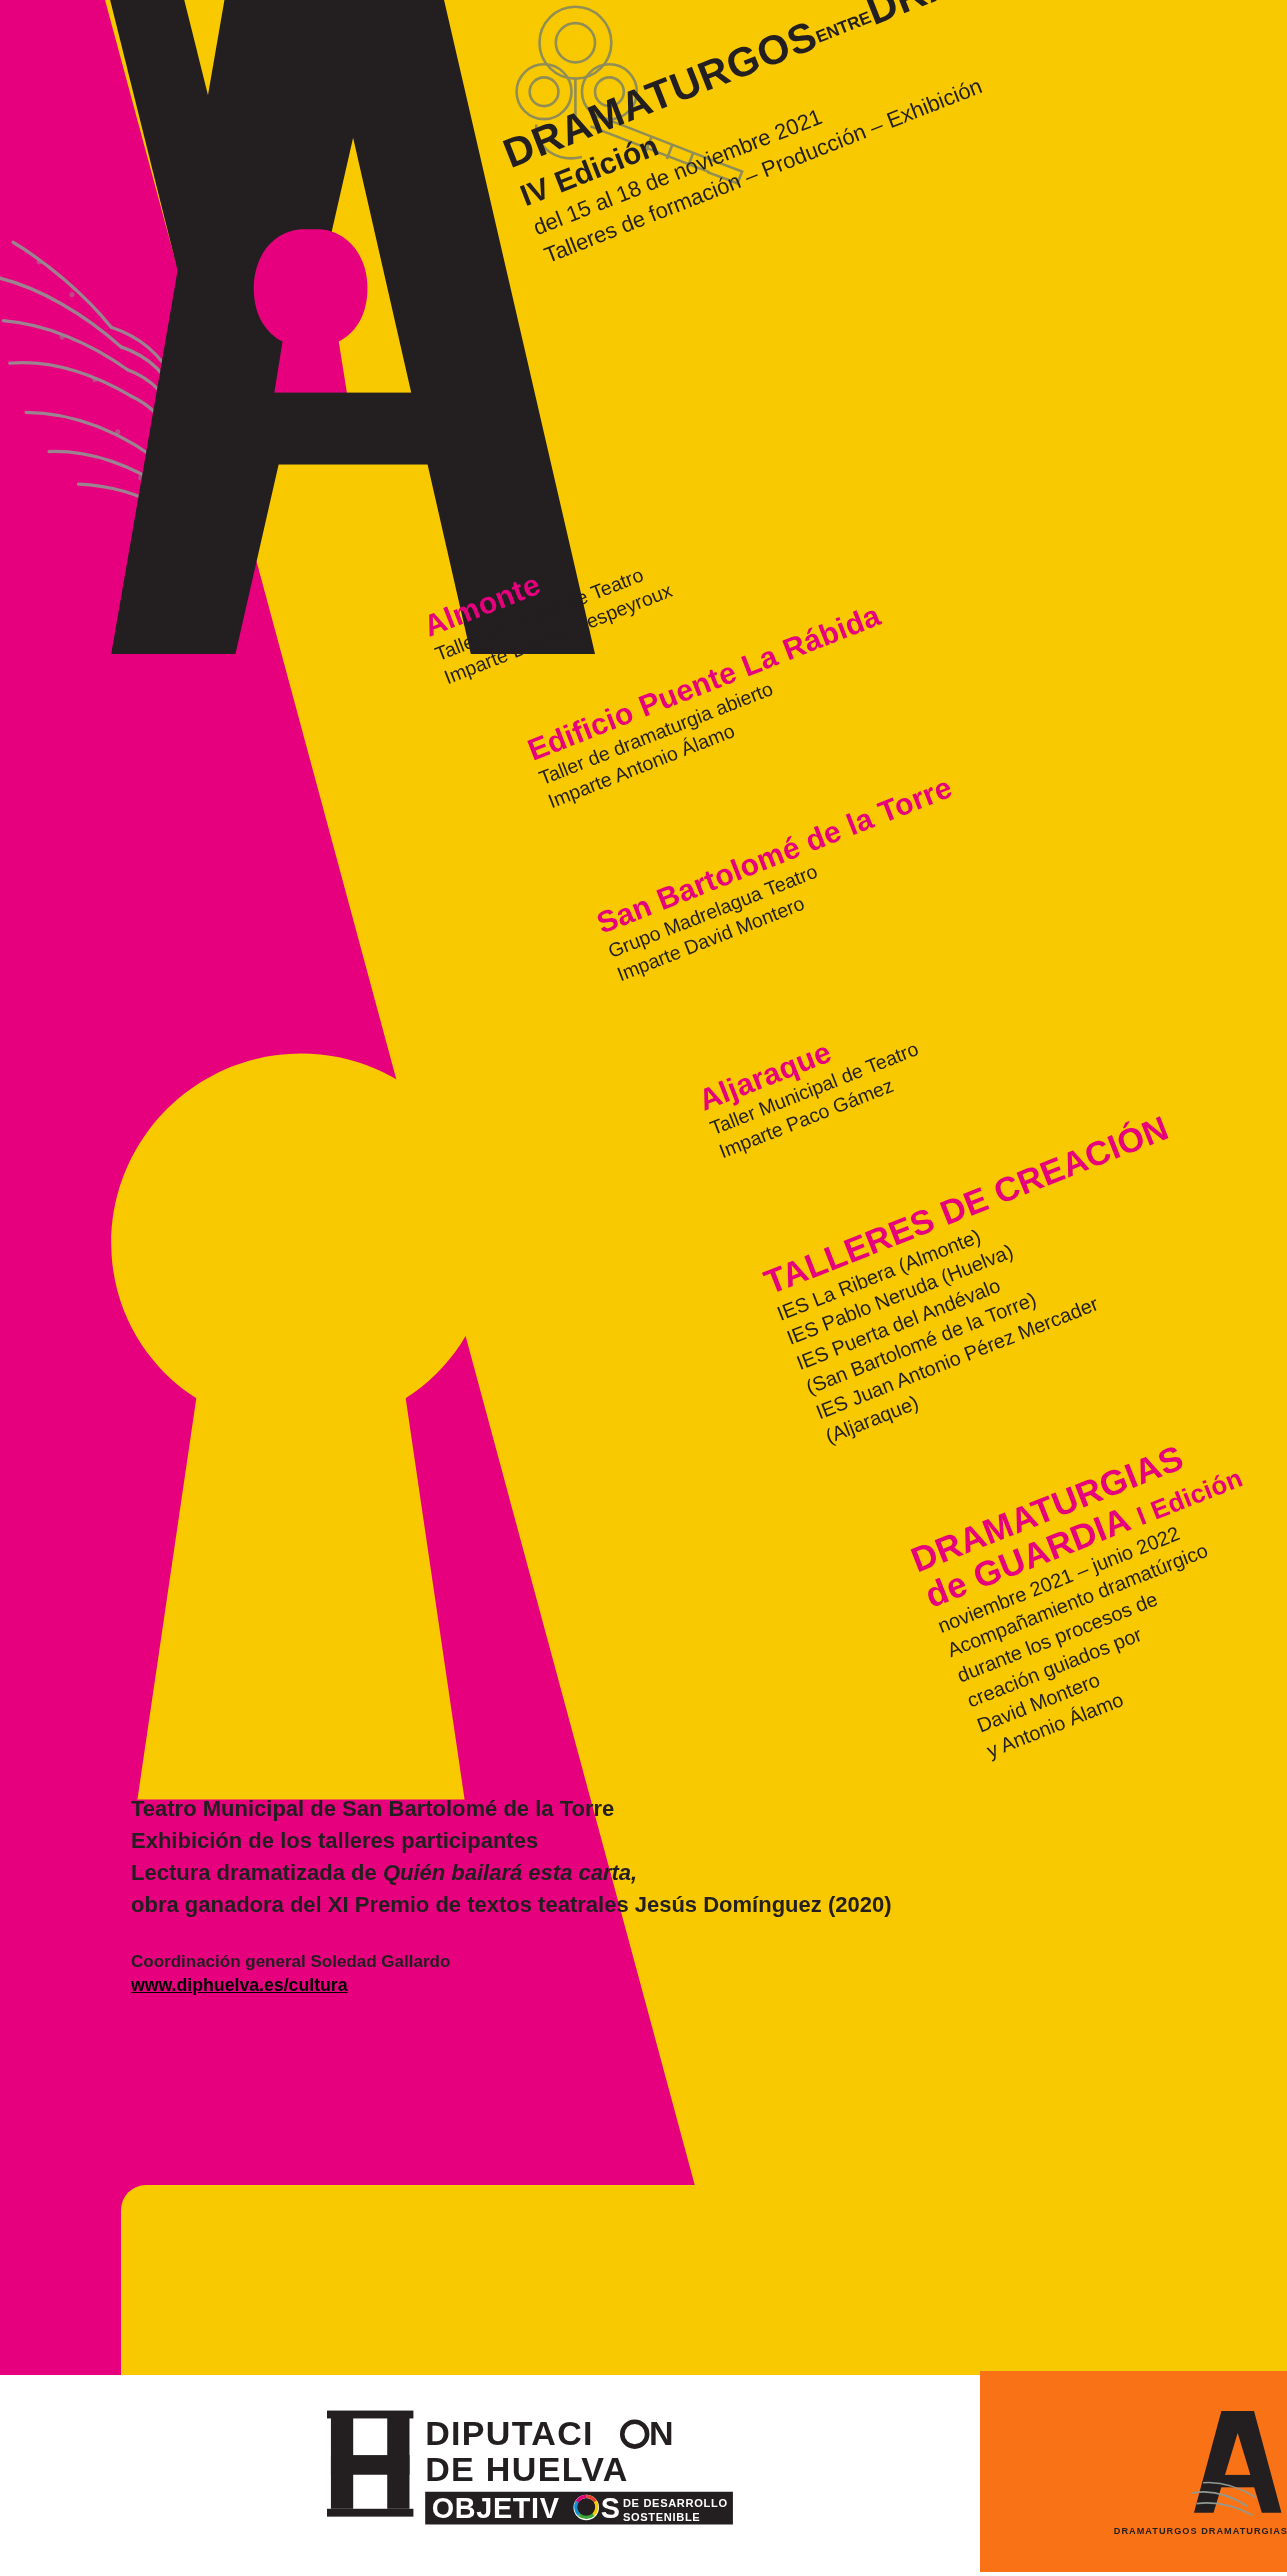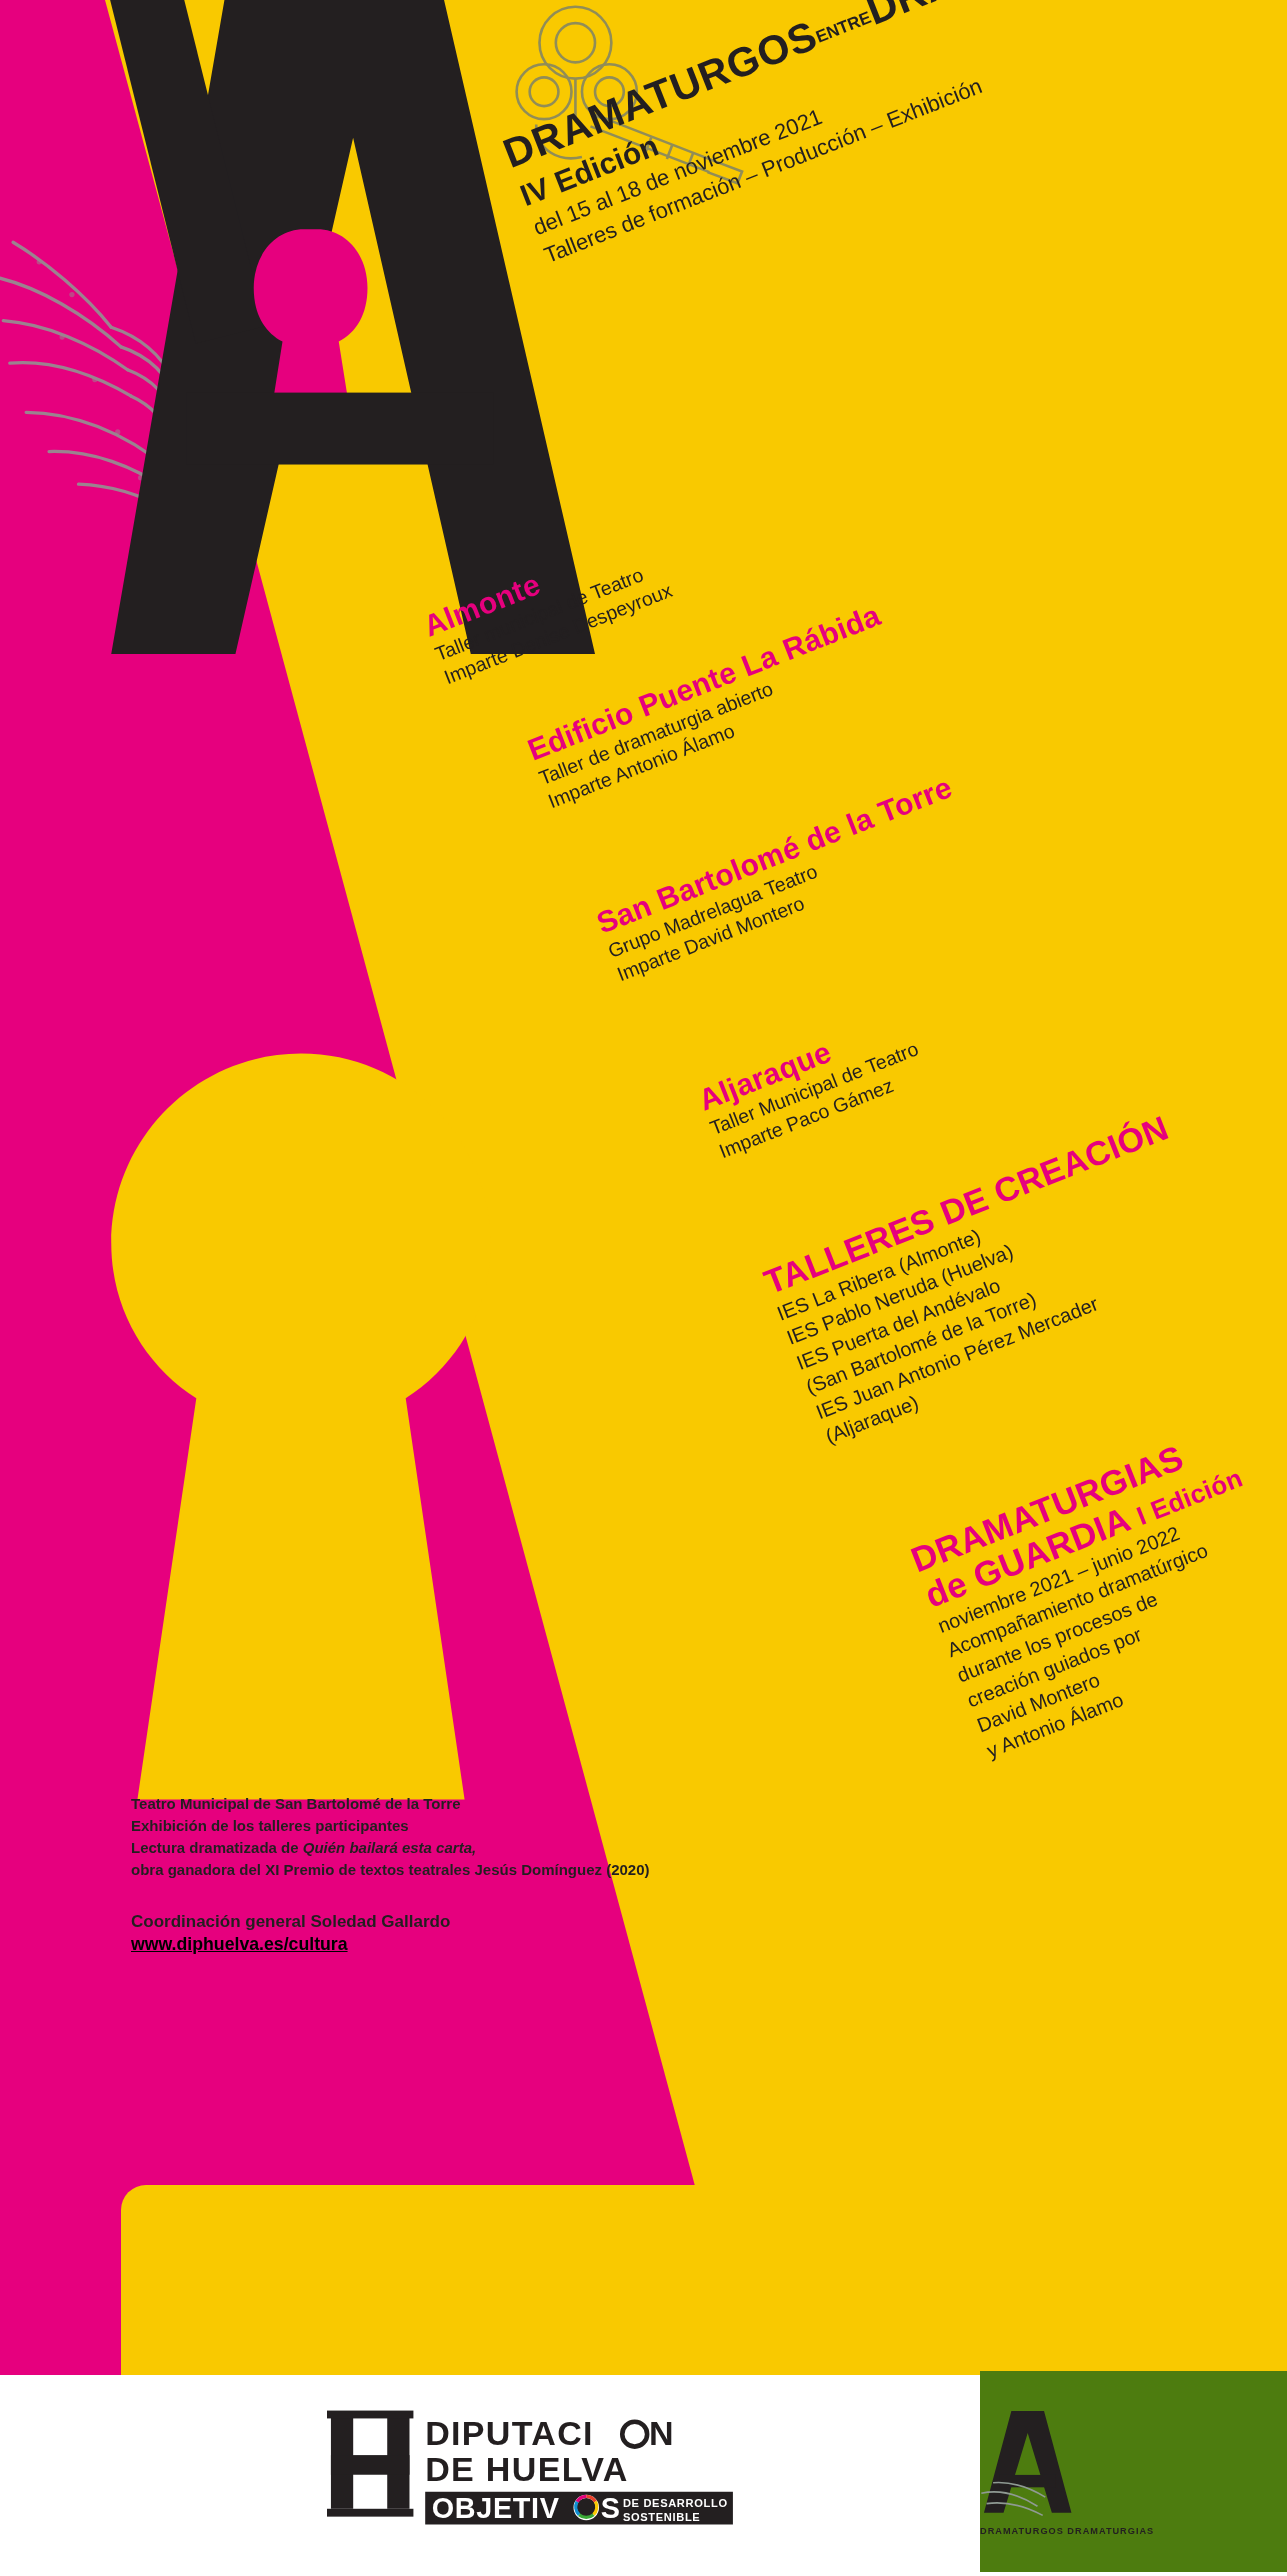--- a/index.html
+++ b/index.html
@@ -176,21 +176,21 @@
     color: #231f20;
   }
   .clausura h2 {
     margin: 0 0 6.5px 0;
     font-size: 38px;
     font-weight: bold;
     letter-spacing: 1.3px;
   }
   .clausura p {
     margin: 0;
-    font-size: 15px;
+    font-size: 22px;
     line-height: 1.46;
     font-weight: bold;
   }
   .clausura .it { font-style: italic; font-weight: bold; }
   .clausura .coord {
     margin-top: 29px;
     font-size: 17px;
     font-weight: bold;
   }
   .clausura .web {
@@ -218,24 +218,24 @@
     height: 131px;
   }
   .dip-logo svg { display:block; width:100%; height:100%; }
 
   .footer-right {
     position: absolute;
     right: 0;
     top: 0;
     width: 308px;
     height: 201px;
-    background: #4d7c0f;
+    background: #f97316;
     display: flex;
     flex-direction: column;
-    align-items: flex-start;
+    align-items: flex-end;
     justify-content: center;
   }
   .footer-right .mini-a { width: 98px; height: 111px; }
   .footer-right .mini-a svg { display:block; width:100%; height:100%; }
   .footer-right .mini-label {
     margin-top: 7.9px;
     font-size: 9.2px;
     letter-spacing: 1px;
     font-weight: bold;
     color: #231f20;

